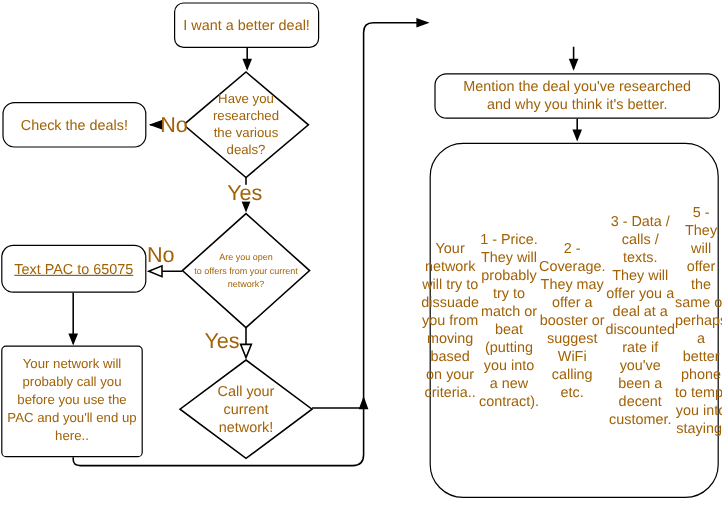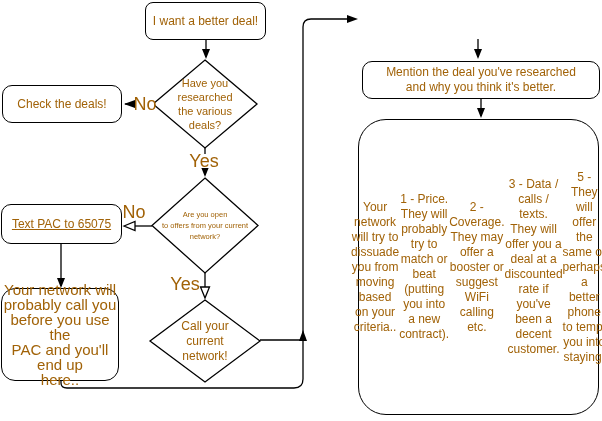--- a/index.html
+++ b/index.html
@@ -44,21 +44,21 @@
     align-items: center;
     justify-content: center;
     font-size: 18px;
     line-height: 14px;
   }
   .edge-label.covering { background: #ffffff; }
 
   #node-start        { left: 145px; top: 2px;   width: 121px; height: 38px; border-radius: 8px; }
   #node-check-deals  { left: 2px;   top: 85px;  width: 120px; height: 38px; border-radius: 10px; }
   #node-text-pac     { left: 1px;   top: 204px; width: 121px; height: 40px; border-radius: 10px; text-decoration: underline; }
-  #node-network-callback { left: 1px; top: 288px; width: 118px; height: 93px; border-radius: 14px; font-size: 15px; }
+  #node-network-callback { left: 1px; top: 288px; width: 118px; height: 93px; border-radius: 4px; font-size: 11px; }
   #node-remember     { left: 360px; top: 3px;   width: 237px; height: 36px; border-radius: 8px; }
   #node-mention      { left: 362px; top: 61px;  width: 238px; height: 38px; border-radius: 10px; }
   #node-dissuade     { left: 358px; top: 119px; width: 241px; height: 296px; border-radius: 28px;
                        flex-direction: row; padding: 10px 1px; }
   #node-dissuade .para { margin: 6px 0; white-space: pre-line; }
 
   #d1-text { left: 153px; top: 60px;  width: 104px; height: 88px; font-size: 11px;  line-height: 14px; }
   #d2-text { left: 152px; top: 178px; width: 106px; height: 95px; font-size: 7.5px; line-height: 11px; }
   #d3-text { left: 150px; top: 300px; width: 110px; height: 82px; font-size: 12px;  line-height: 15px; }
 

